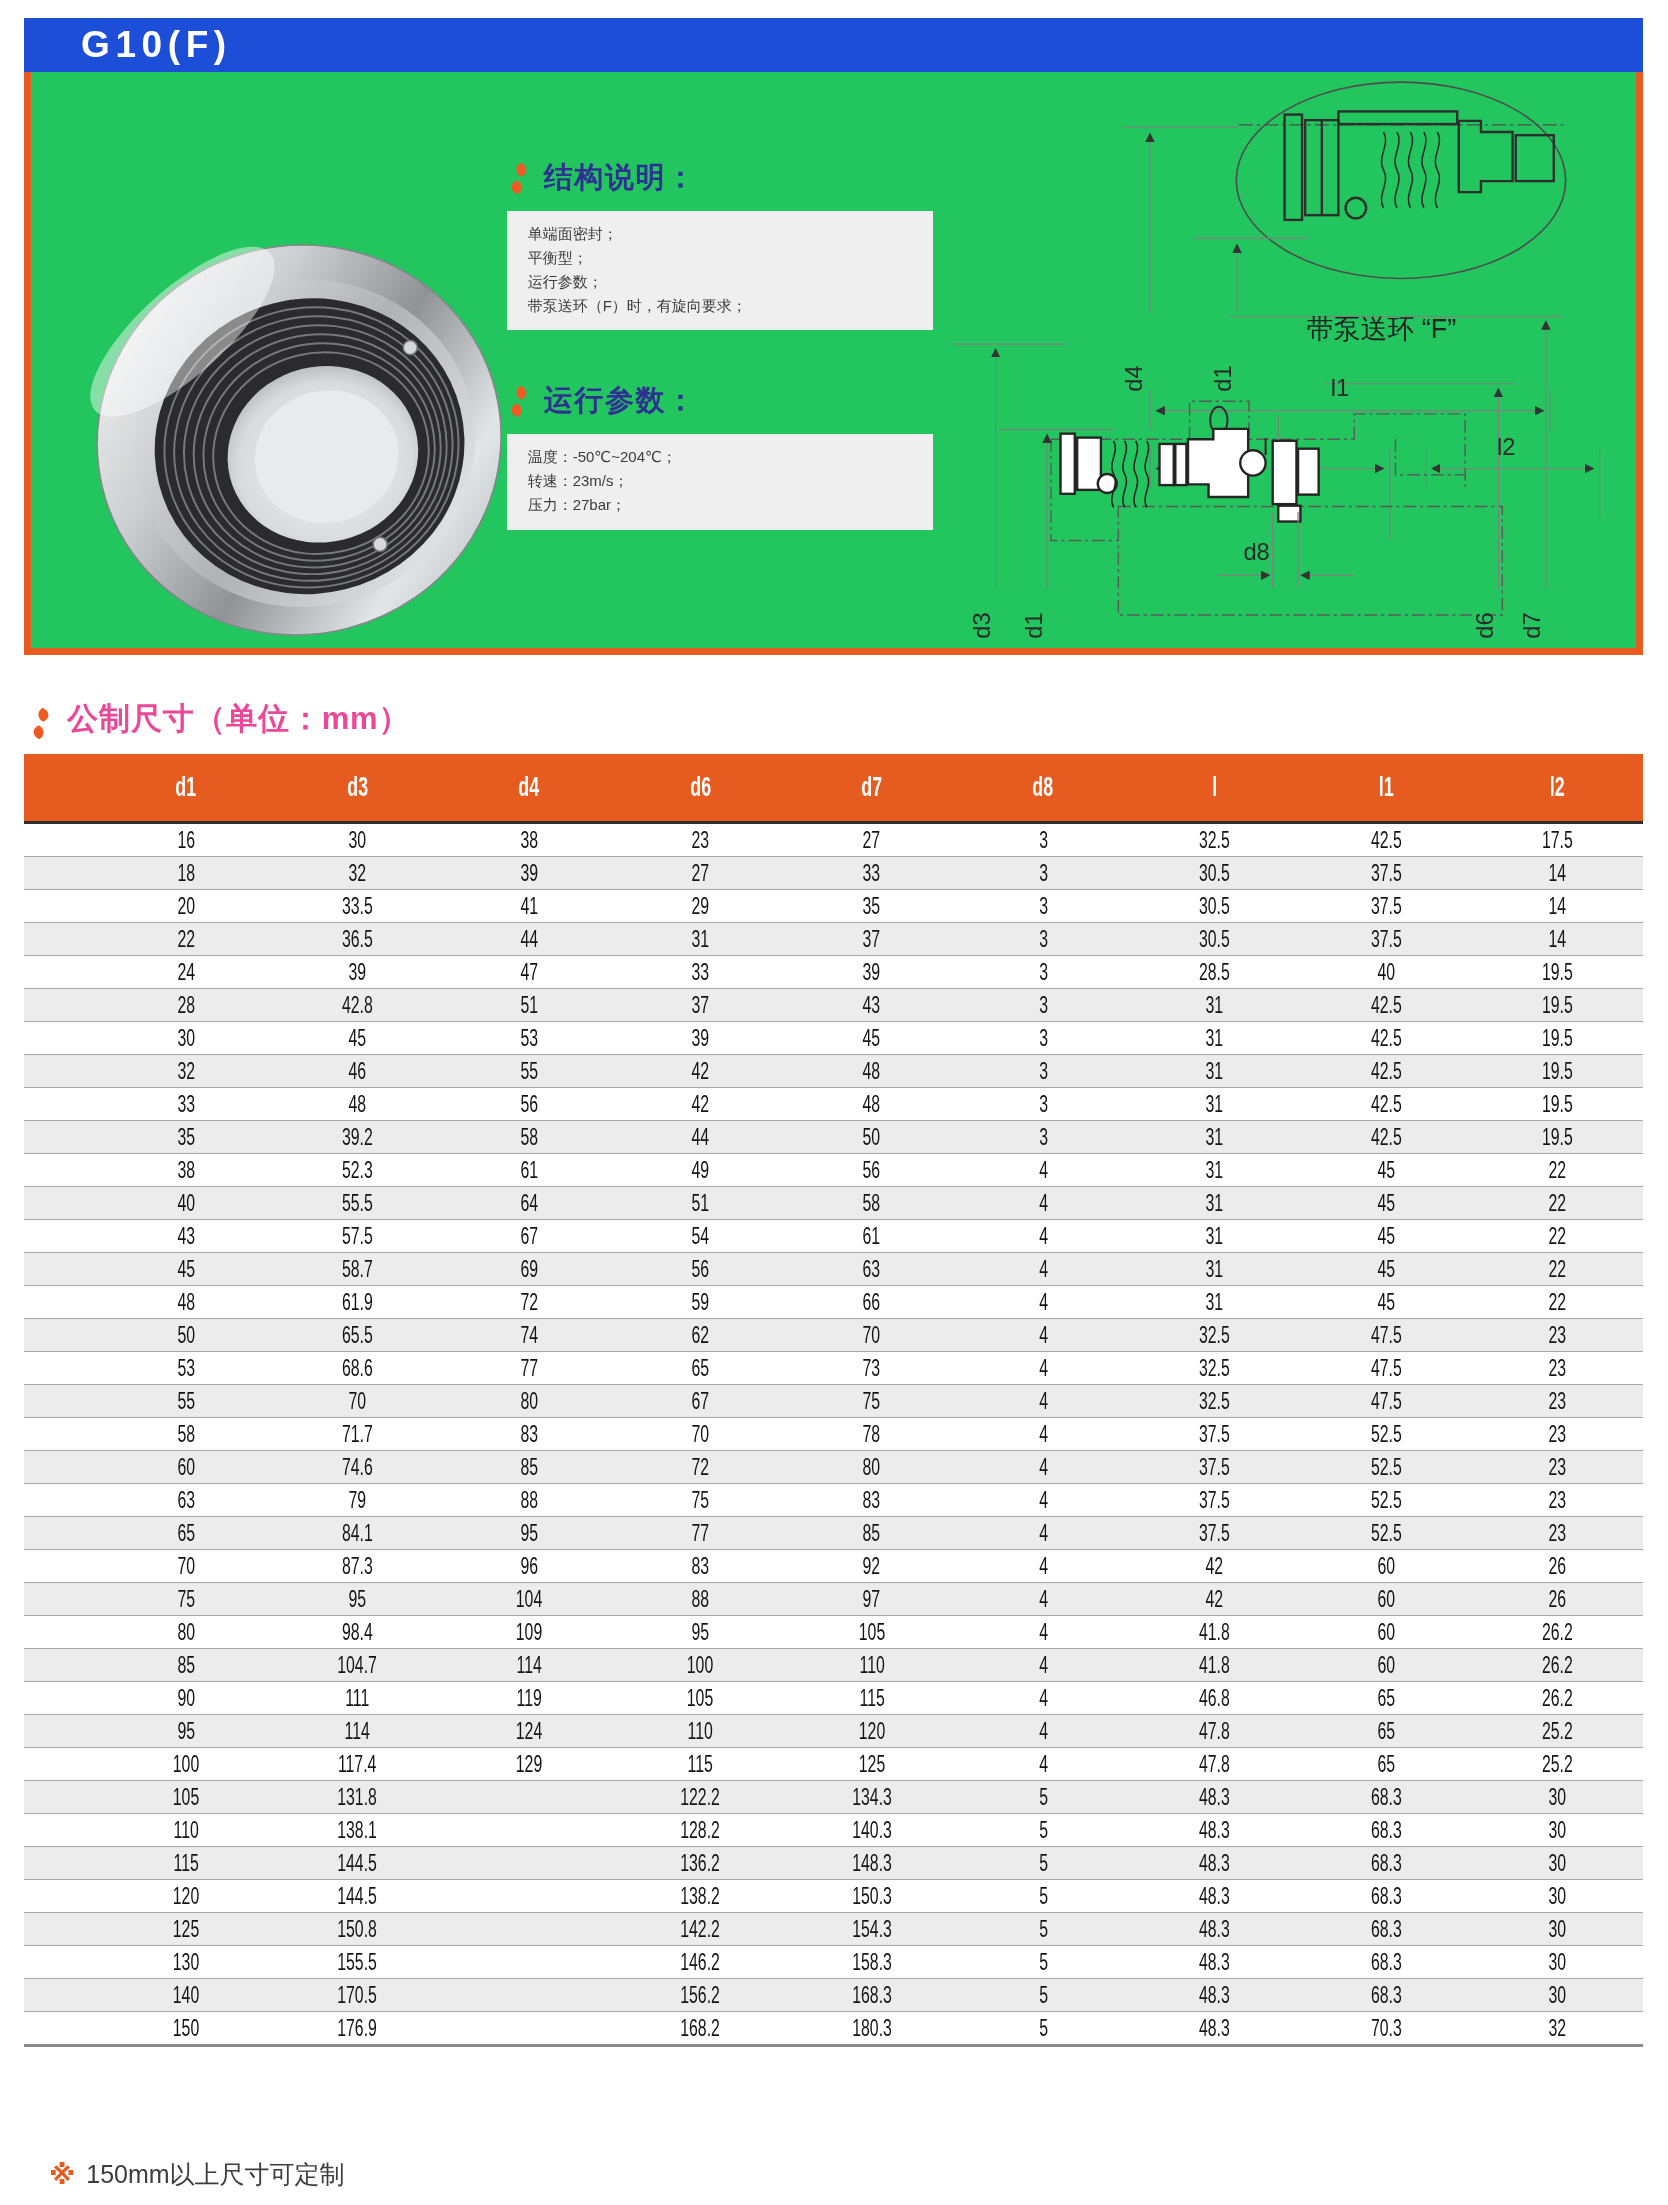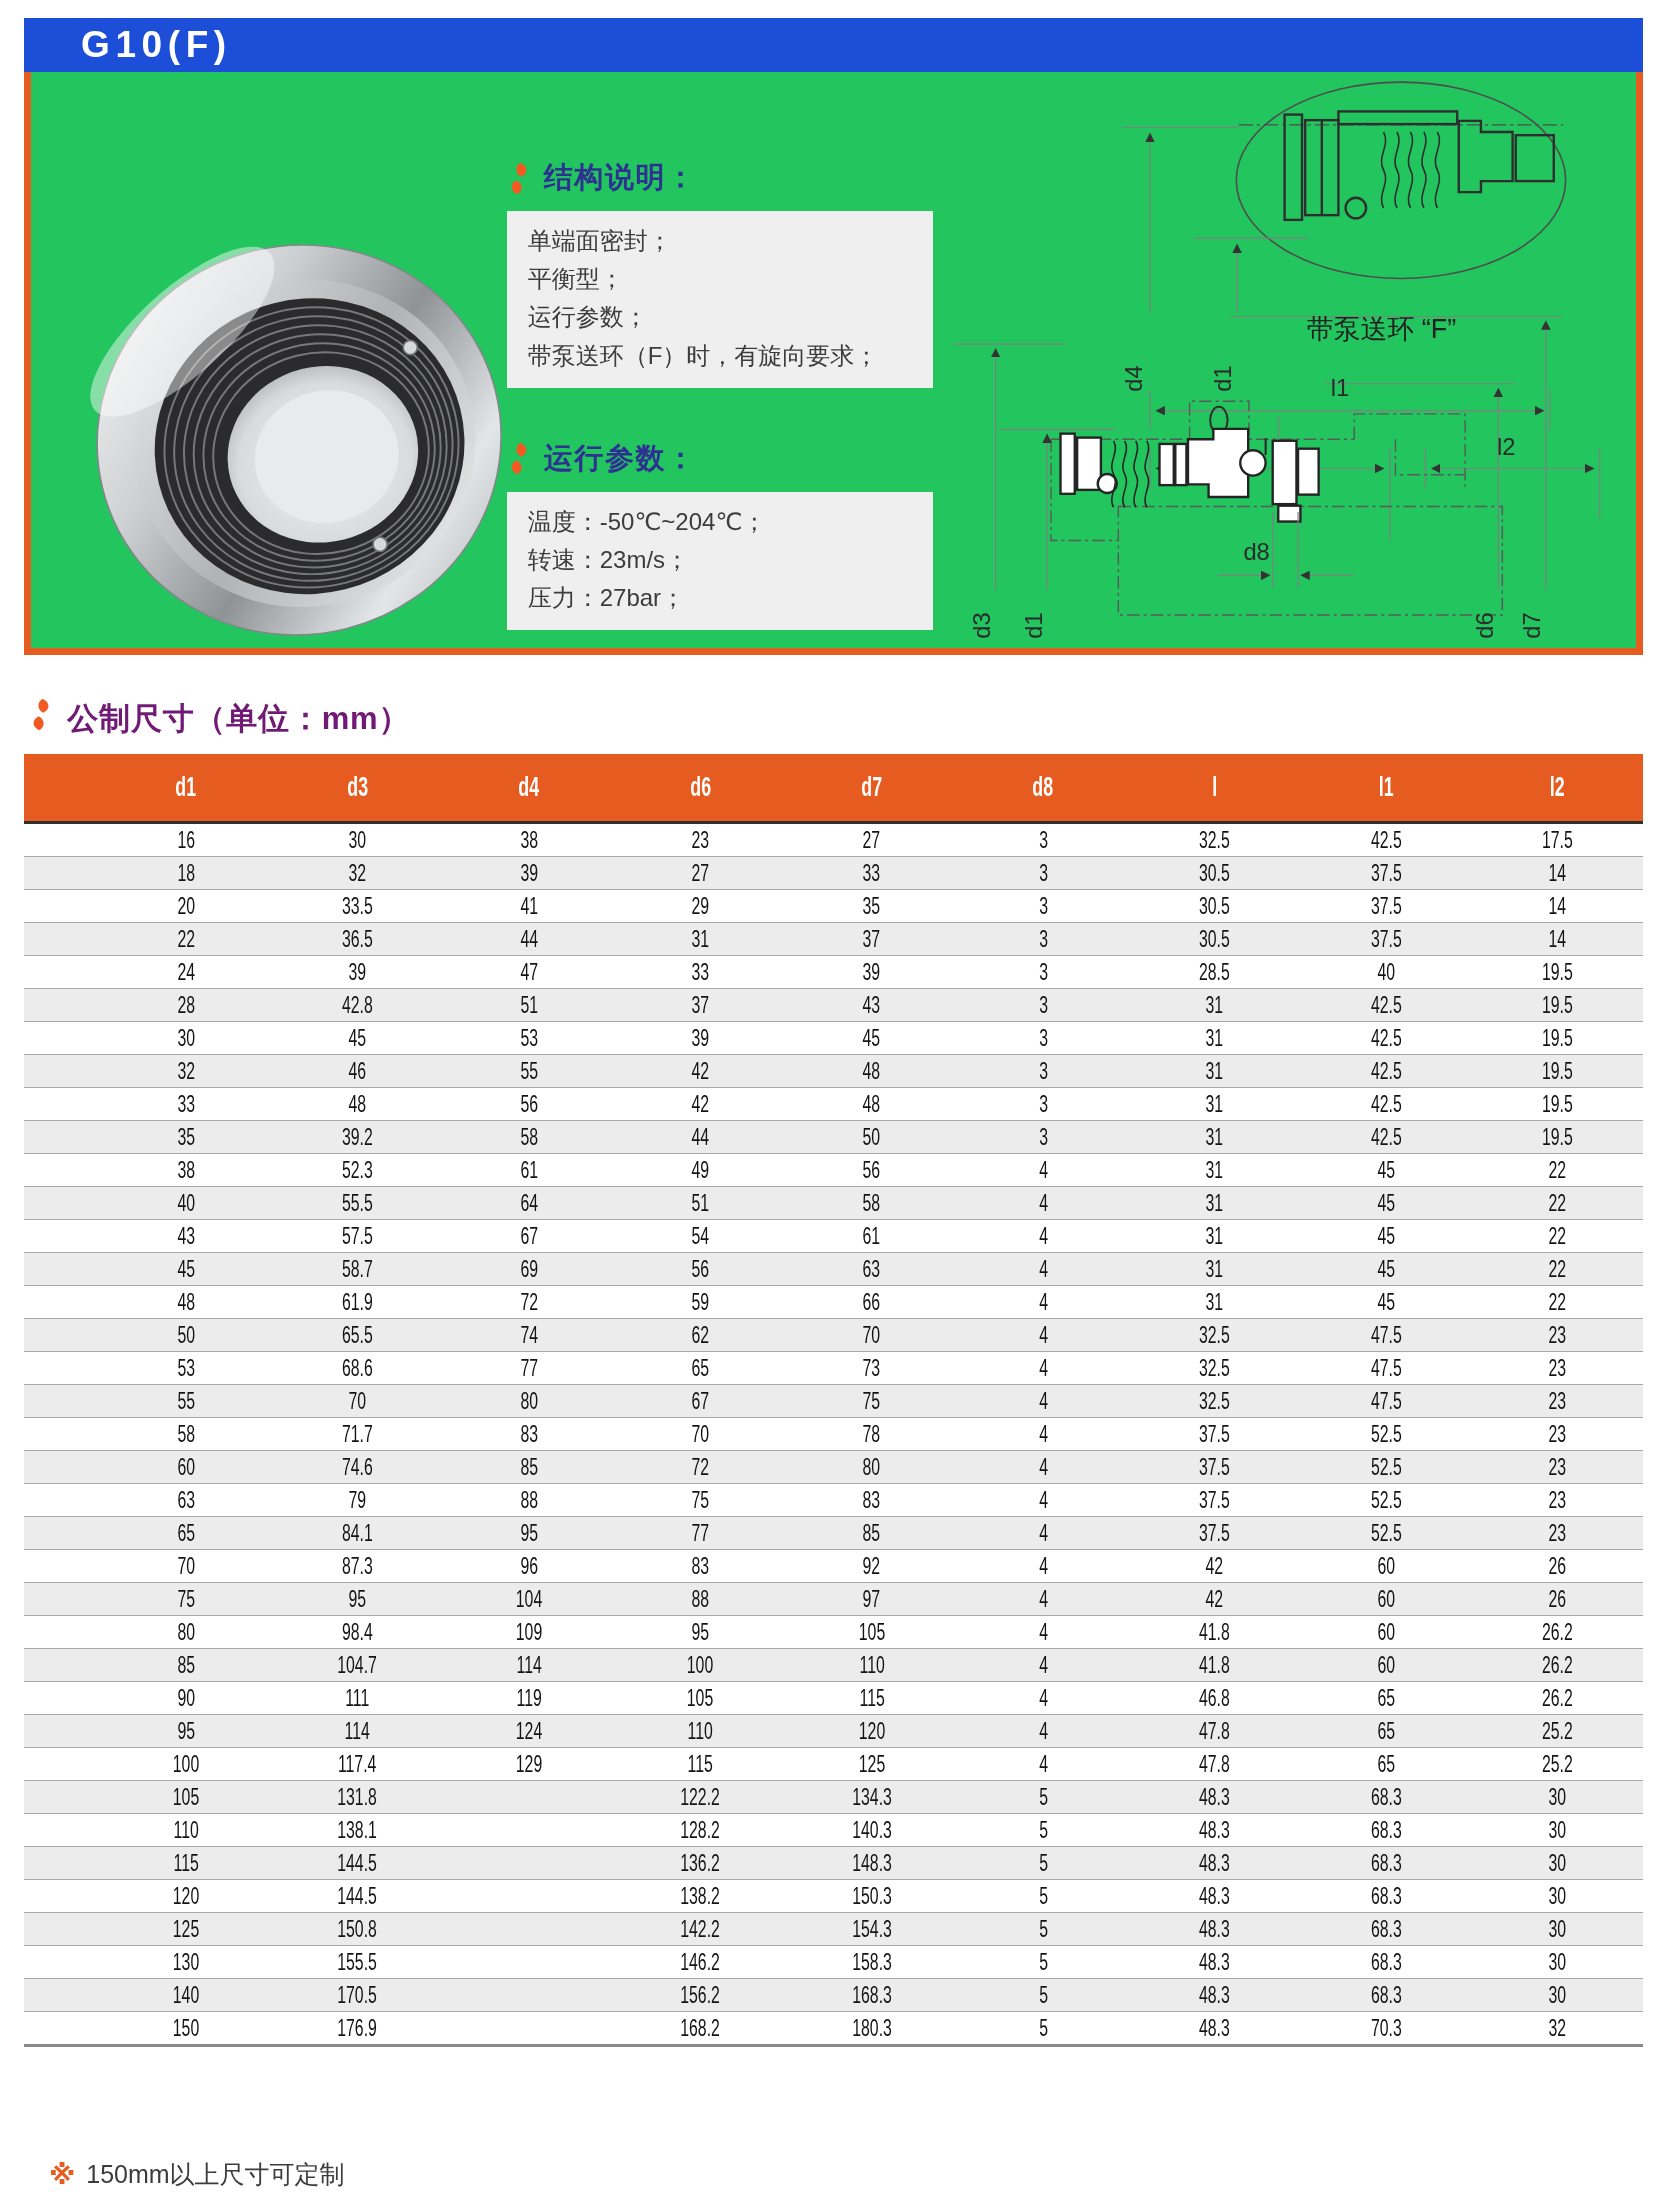--- a/index.html
+++ b/index.html
@@ -18,28 +18,28 @@
     position:absolute;left:24px;right:25.5px;top:72px;height:583px;
     border:7.2px solid #e65b1f;border-top:none;background:#22c55e;box-sizing:border-box;
   }
   .photo{position:absolute;left:41px;top:142px;width:455px;height:455px;}
   .info{position:absolute;left:476px;top:86px;width:439px;}
   .sec-head{display:flex;align-items:center;gap:12.7px;}
   .sec-head .title{font-size:29px;font-weight:bold;color:#2e3192;letter-spacing:1.6px;}
   .flame{width:24px;height:33px;flex:0 0 24px;}
   .grey{
     background:#efefef;margin-top:12.7px;padding:11px 20.7px 12.7px 20.7px;
-    font-size:24px;color:#3c3c3c;line-height:1.60;box-sizing:border-box;width:426px;
+    font-size:15px;color:#3c3c3c;line-height:1.60;box-sizing:border-box;width:426px;
   }
   .sec2{margin-top:51px;}
   .drawing{position:absolute;right:1.6px;top:3.2px;width:683px;height:574px;}
   
   .tbl-title{
-    position:absolute;left:29px;top:698px;display:flex;align-items:flex-start;gap:14.3px;
-    font-size:31px;font-weight:bold;color:#701a75;letter-spacing:0.8px;
+    position:absolute;left:29px;top:698px;display:flex;align-items:flex-end;gap:14.3px;
+    font-size:31px;font-weight:bold;color:#ec4899;letter-spacing:0.8px;
   }
   
   table.dims{
     position:absolute;left:24px;right:25.5px;top:754px;width:1619px;
     border-collapse:collapse;table-layout:fixed;
   }
   table.dims th{
     background:#e65b1f;color:#ffffff;font-size:27px;font-weight:bold;
     height:67px;text-align:center;border-bottom:3.2px solid #2f2f2f;padding:0;
   }

